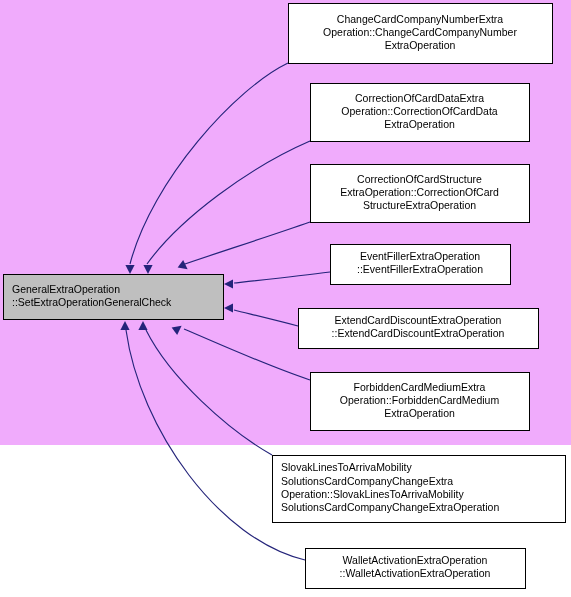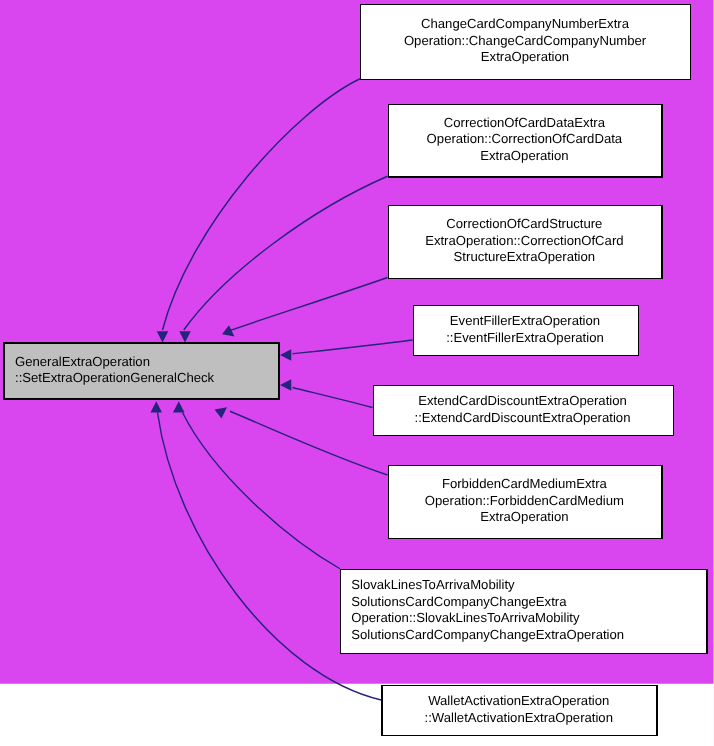--- a/index.html
+++ b/index.html
@@ -10,22 +10,22 @@
   }
   body {
     width: 571px;
     height: 597px;
     overflow: hidden;
     font-family: "Liberation Sans", "DejaVu Sans", sans-serif;
   }
   #graph-root {
     position: relative;
     width: 571px;
-    height: 547px;
-    background: #d946ef;
+    height: 445px;
+    background: #f0abfc;
   }
   svg#callgraph {
     display: block;
     width: 571px;
     height: 597px;
   }
   .node-box {
     fill: #ffffff;
     stroke: #000000;
     stroke-width: 1;

